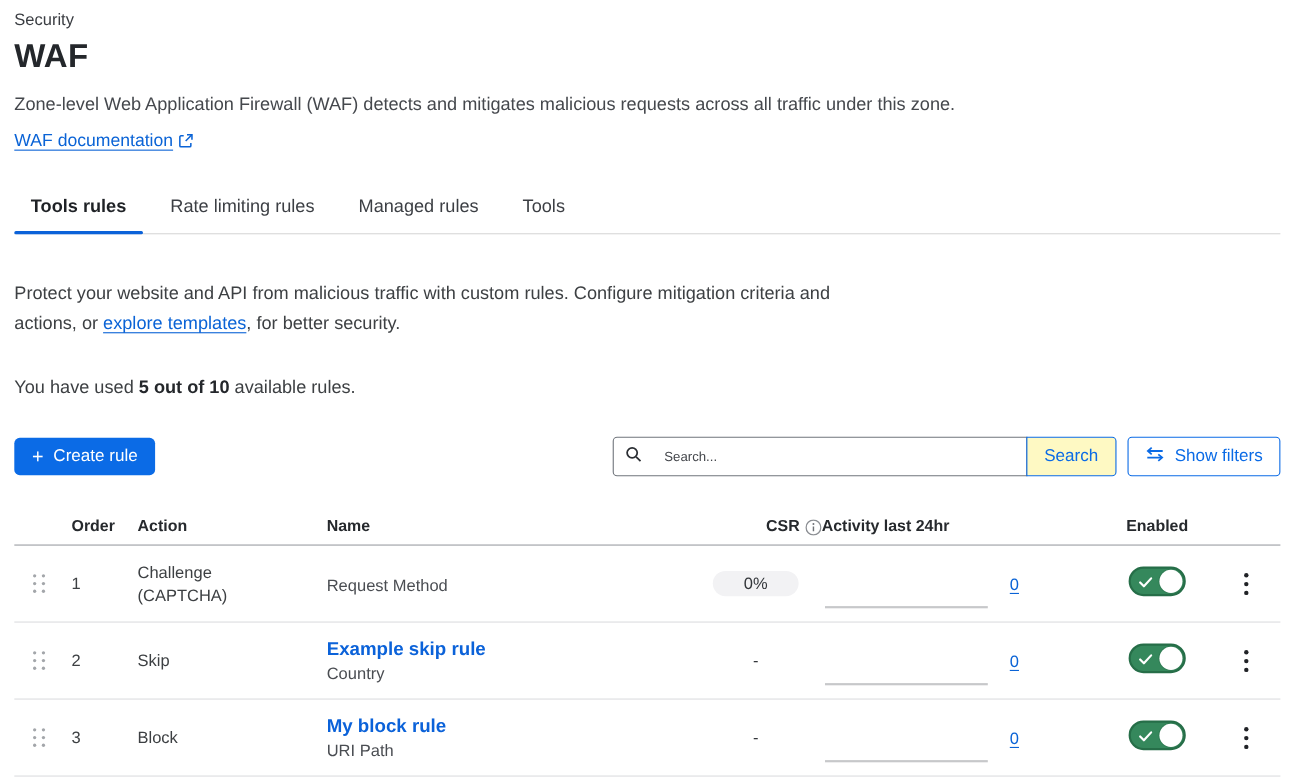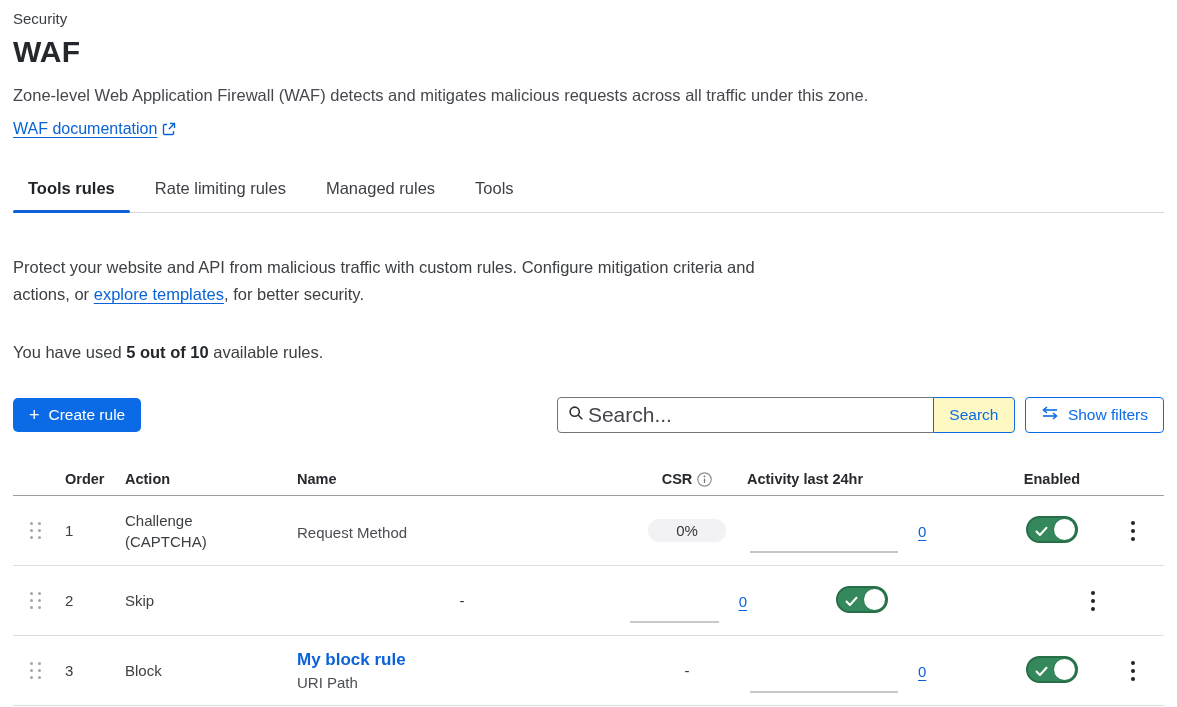--- a/index.html
+++ b/index.html
@@ -46,22 +46,22 @@
     font-family: inherit;
   }
   .btn-primary .plus { font-size: 18px; font-weight: 400; line-height: 1; }
   .toolbar-right { margin-left: auto; display: flex; align-items: stretch; }
   .search-wrap { display: flex; height: 36px; }
   .search-box {
     display: flex; align-items: center; width: 377px; border: 1px solid #70757c;
     border-radius: 4px 0 0 4px; padding: 0 10px; background: #fff;
   }
   .search-box input {
-    border: none; outline: none; flex: 1; font-size: 21px; font-family: inherit;
-    color: #15803d; margin-left: 4px; background: transparent;
+    border: none; outline: none; flex: 1; font-size: 12px; font-family: inherit;
+    color: #15803d; margin-left: 20px; background: transparent;
   }
   .search-box input::placeholder { color: #43464b; }
   .btn-search {
     width: 82px; height: 36px; border: 1px solid #0b6be6; background: #fef9c3; color: #0b6be6;
     font-size: 15.5px; border-radius: 0 4px 4px 0; margin-left: -1px; cursor: pointer;
     font-family: inherit;
   }
   .btn-filters {
     display: inline-flex; align-items: center; gap: 9px; margin-left: 10px;
     height: 36px; padding: 0 15px; border: 1px solid #0b6be6; background: #fff; color: #0b6be6;
@@ -70,21 +70,21 @@
 
   
   .table { margin-top: 28px; }
   .thead, .trow {
     display: grid;
     grid-template-columns: 52px 60px 172px 330px 120px 230px 150px 1fr;
     align-items: center;
   }
   .thead { border-bottom: 1px solid #9b9ea3; padding: 10px 0 8px 0; }
   .th { font-size: 14.5px; font-weight: 700; color: #26292d; }
-  .th.center, .cell.center { text-align: center; justify-self: stretch; }
+  .th.center, .cell.center { text-align: center; justify-self: stretch; justify-content: flex-end; }
   .th-csr { display: flex; align-items: center; justify-content: center; gap: 5px; }
   .info-icon { display: inline-flex; cursor: pointer; }
 
   .trow { border-bottom: 1px solid #dcdddf; height: 70px; }
   .cell { font-size: 15px; color: #3d4043; }
   .cell.action { padding-right: 56px; line-height: 21px; }
   .drag {
     display: grid; grid-template-columns: 3px 3px; gap: 4px 5px; width: 12px;
     margin-left: 17px; cursor: grab;
   }
@@ -235,20 +235,24 @@
               <i></i>
               <i></i>
               <i></i>
               <i></i>
               <i></i>
               <i></i>
             </span>
     </div>
     <div class="cell">2</div>
     <div class="cell action">Skip</div>
+    <div class="cell">
+      <a class="rule-link">Example skip rule</a>
+      <div class="rule-field">Country</div>
+    </div>
     <div class="cell center">
       <span class="csr-val">-</span>
     </div>
     <div class="cell activity">
       <div class="spark"></div>
       <a class="count">0</a>
     </div>
     <div class="cell center">
       <span class="toggle">
         <span class="check"><svg width="13" height="11" viewBox="0 0 13 11" fill="none" stroke="#fff" stroke-width="2" stroke-linecap="round" stroke-linejoin="round">

